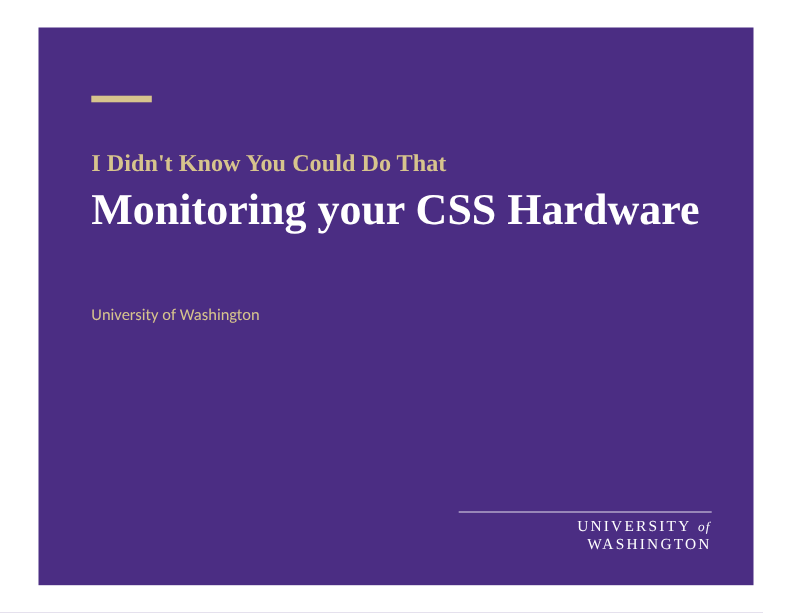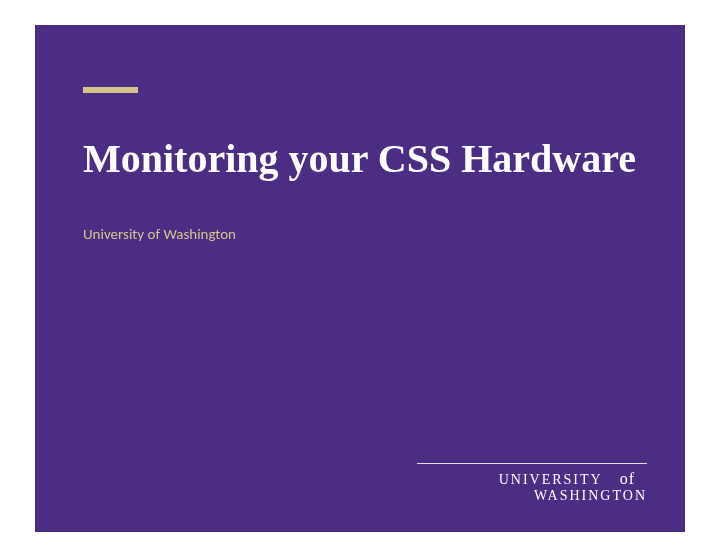--- a/index.html
+++ b/index.html
@@ -40,21 +40,21 @@
     font-weight: bold;
     font-family: Georgia, 'Times New Roman', serif;
     margin-bottom: 6px;
   }
   .title {
     color: #ffffff;
     font-size: 40px;
     font-weight: bold;
     font-family: Georgia, 'Times New Roman', serif;
     line-height: 1.18;
-    margin-bottom: 42px;
+    margin-bottom: 63px;
   }
   .author {
     color: #d7c48d;
     font-size: 15px;
     font-family: Calibri, 'Segoe UI', Arial, sans-serif;
     line-height: 1.4;
   }
   .affil {
     color: #d7c48d;
     font-size: 15px;
@@ -68,35 +68,37 @@
     color: #ffffff;
     font-family: 'Times New Roman', Georgia, serif;
     font-size: 14px;
     letter-spacing: 2px;
     border-top: 1px solid rgba(255,255,255,0.85);
     padding-top: 6px;
     width: 230px;
     text-align: right;
   }
   .footer-logo .of {
+    font-style: italic;
     text-transform: lowercase;
     letter-spacing: 1px;
-    font-size: 16px;
-    margin: 0 12px;
+    font-size: 12px;
+    margin: 0 1px;
   }
   .footer-logo .word {
     text-transform: uppercase;
   }
 </style>
 </head>
 <body>
 
 <div class="slide-outer">
   <div class="slide-inner">
     <div class="accent-bar"></div>
+    <div class="kicker">I Didn't Know You Could Do That</div>
     <div class="title">Monitoring your CSS Hardware</div>
     <div class="affil">University of Washington</div>
 
     <div class="footer-logo">
       <span class="word">UNIVERSITY</span>
       <span class="of">of</span>
       <span class="word">WASHINGTON</span>
     </div>
   </div>
 </div>

